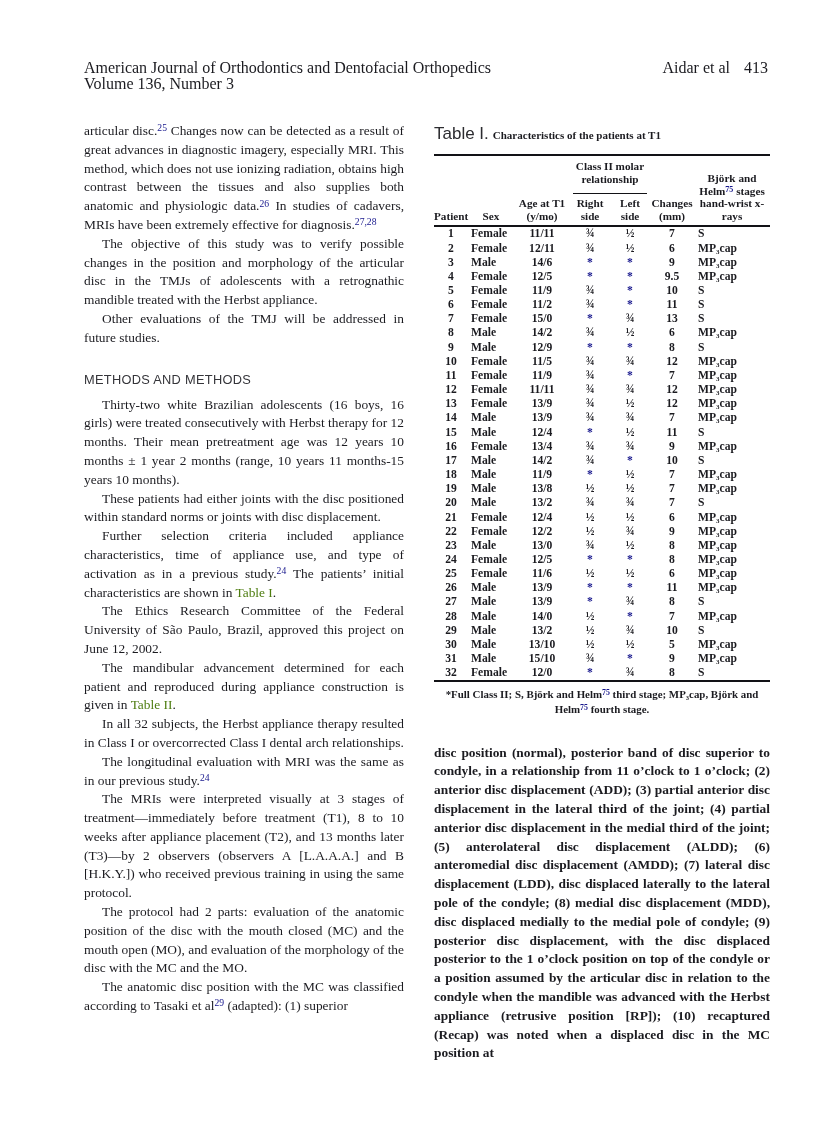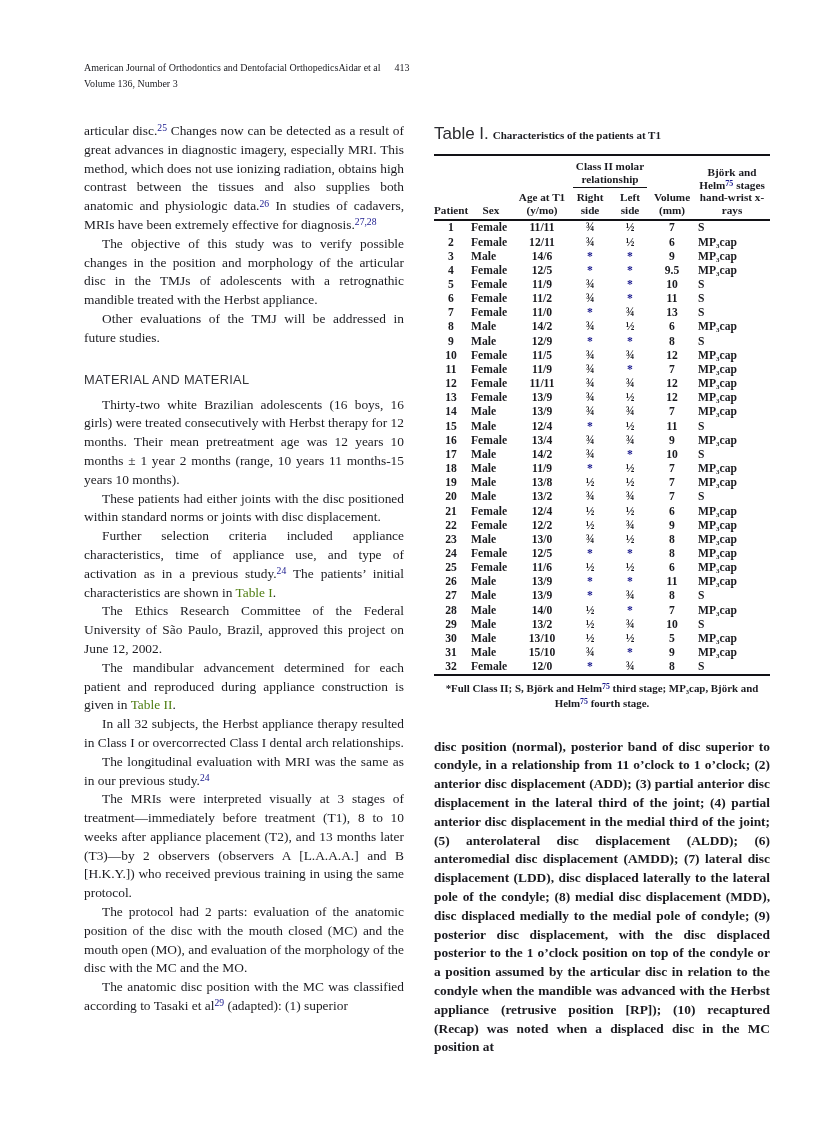--- a/index.html
+++ b/index.html
@@ -1,21 +1,21 @@
 <!DOCTYPE html>
 <html><head>
 <meta charset="utf-8">
 <style>
   html,body{margin:0;padding:0;background:#ffffff;}
   .page{position:relative;width:838px;height:1122px;background:#fff;overflow:hidden;
         font-family:"Liberation Serif","DejaVu Serif",serif;color:#1b1b20;}
 
   
   .hdr{position:absolute;left:84px;top:60px;width:684px;display:flex;
-       font-size:10px;line-height:15.5px;}
+       justify-content:space-between;font-size:16px;line-height:15.5px;}
   .hdr-left div{white-space:nowrap;}
   .hdr-right{white-space:nowrap;text-align:right;}
   .hdr-right .pgnum{margin-left:14px;}
 
   
   .col{position:absolute;top:122px;}
   .col-left{left:84px;width:320px;}
   .col-right{left:434px;width:336px;}
 
   .col p{margin:0;text-align:justify;font-size:13.4px;line-height:18.8px;text-indent:18px;}
@@ -35,21 +35,21 @@
   .tbl-title{font-size:11px;font-weight:600;margin-left:4px;}
 
   
   table.t1{border-collapse:collapse;width:336px;table-layout:fixed;
            border-top:2.4px solid #121216;border-bottom:2.4px solid #121216;
            font-weight:bold;}
   table.t1 thead th{vertical-align:bottom;font-size:11.2px;line-height:12.6px;
                     padding:4px 0 3px 0;font-weight:bold;text-align:center;}
   table.t1 thead{border-bottom:2.2px solid #121216;}
   th.c0{text-align:left;}
-  .group-label{text-align:center;border-bottom:1.4px solid #121216;padding-bottom:2px;margin:0 3px;}
+  .group-label{text-align:center;border-bottom:1.4px solid #121216;padding-bottom:8px;margin:0 3px;}
   .group-sub{display:flex;}
   .group-sub span{flex:1;text-align:center;padding-top:3px;}
   table.t1 td{font-size:11.6px;line-height:14.15px;padding:0;text-align:center;
               overflow:visible;white-space:nowrap;}
   table.t1 td.col1{text-align:left;padding-left:3px;}
   table.t1 td.col6{text-align:left;padding-left:4px;}
   table.t1 td.star{color:#16168c;}
   col.w0{width:34px;}col.w1{width:46px;}col.w2{width:56px;}col.w3{width:40px;}
   col.w4{width:40px;}col.w5{width:44px;}col.w6{width:76px;}
 
@@ -69,21 +69,21 @@
     </div>
     <div class="hdr-right">
       <span>Aidar et al</span><span class="pgnum">413</span>
     </div>
   </div>
 
   <div class="col col-left">
     <p class="noindent"><span class="k-p">articular disc.</span><span class="k-sl">25</span><span class="k-p"> Changes now can be detected as a result of great advances in diagnostic imagery, especially MRI. This method, which does not use ionizing radiation, obtains high contrast between the tissues and also supplies both anatomic and physiologic data.</span><span class="k-sl">26</span><span class="k-p"> In studies of cadavers, MRIs have been extremely effective for diagnosis.</span><span class="k-sl">27,28</span></p>
     <p><span class="k-p">The objective of this study was to verify possible changes in the position and morphology of the articular disc in the TMJs of adolescents with a retrognathic mandible treated with the Herbst appliance.</span></p>
     <p><span class="k-p">Other evaluations of the TMJ will be addressed in future studies.</span></p>
-    <h2 class="sect">MATERIAL AND MATERIAL</h2>
+    <h2 class="sect">METHODS AND METHODS</h2>
     <p><span class="k-p">Thirty-two white Brazilian adolescents (16 boys, 16 girls) were treated consecutively with Herbst therapy for 12 months. Their mean pretreatment age was 12 years 10 months ± 1 year 2 months (range, 10 years 11 months-15 years 10 months).</span></p>
     <p><span class="k-p">These patients had either joints with the disc positioned within standard norms or joints with disc displacement.</span></p>
     <p><span class="k-p">Further selection criteria included appliance characteristics, time of appliance use, and type of activation as in a previous study.</span><span class="k-sl">24</span><span class="k-p"> The patients’ initial characteristics are shown in </span><span class="k-l">Table I</span><span class="k-p">.</span></p>
     <p><span class="k-p">The Ethics Research Committee of the Federal University of São Paulo, Brazil, approved this project on June 12, 2002.</span></p>
     <p><span class="k-p">The mandibular advancement determined for each patient and reproduced during appliance construction is given in </span><span class="k-l">Table II</span><span class="k-p">.</span></p>
     <p><span class="k-p">In all 32 subjects, the Herbst appliance therapy resulted in Class I or overcorrected Class I dental arch relationships.</span></p>
     <p><span class="k-p">The longitudinal evaluation with MRI was the same as in our previous study.</span><span class="k-sl">24</span></p>
     <p><span class="k-p">The MRIs were interpreted visually at 3 stages of treatment—immediately before treatment (T1), 8 to 10 weeks after appliance placement (T2), and 13 months later (T3)—by 2 observers (observers A [L.A.A.A.] and B [H.K.Y.]) who received previous training in using the same protocol.</span></p>
     <p><span class="k-p">The protocol had 2 parts: evaluation of the anatomic position of the disc with the mouth closed (MC) and the mouth open (MO), and evaluation of the morphology of the disc with the MC and the MO.</span></p>
     <p><span class="k-p">The anatomic disc position with the MC was classified according to Tasaki et al</span><span class="k-sl">29</span><span class="k-p"> (adapted): (1) superior</span></p>
@@ -109,21 +109,21 @@
           <th class="c0">Patient</th>
           <th>Sex</th>
           <th>Age at T1 (y/mo)</th>
           <th colspan="2">
             <div class="group-label">Class II molar relationship</div>
             <div class="group-sub">
               <span>Right side</span>
               <span>Left side</span>
             </div>
           </th>
-          <th>Volume (mm)</th>
+          <th>Changes (mm)</th>
           <th><span class="k-p">Björk and Helm</span><span class="k-sl">75</span><span class="k-p"> stages hand-wrist x-rays</span></th>
         </tr>
       </thead>
       <tbody>
           <tr>
             <td class="col0">1</td>
             <td class="col1">Female</td>
             <td class="col2">11/11</td>
             <td class="col3">¾</td>
             <td class="col4">½</td>
@@ -171,21 +171,21 @@
             <td class="col1">Female</td>
             <td class="col2">11/2</td>
             <td class="col3">¾</td>
             <td class="col4 star">*</td>
             <td class="col5">11</td>
             <td class="col6">S</td>
           </tr>
           <tr>
             <td class="col0">7</td>
             <td class="col1">Female</td>
-            <td class="col2">11/0</td>
+            <td class="col2">15/0</td>
             <td class="col3 star">*</td>
             <td class="col4">¾</td>
             <td class="col5">13</td>
             <td class="col6">S</td>
           </tr>
           <tr>
             <td class="col0">8</td>
             <td class="col1">Male</td>
             <td class="col2">14/2</td>
             <td class="col3">¾</td>

